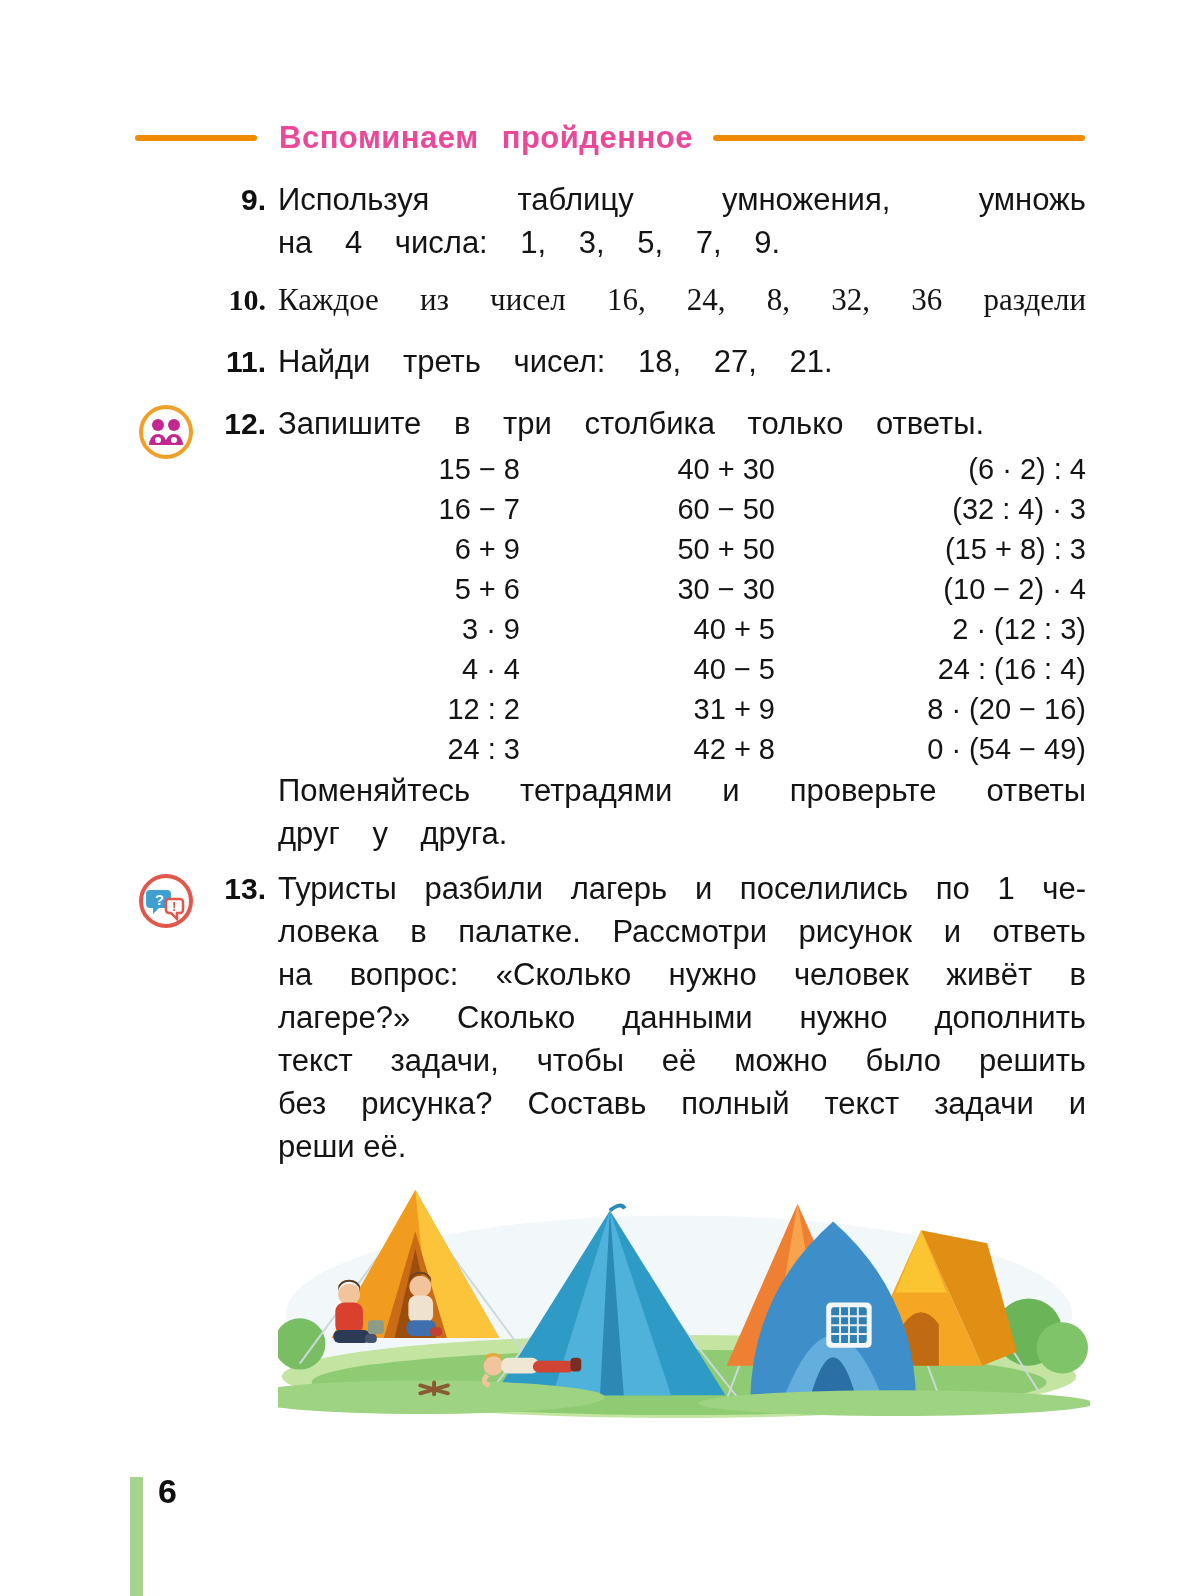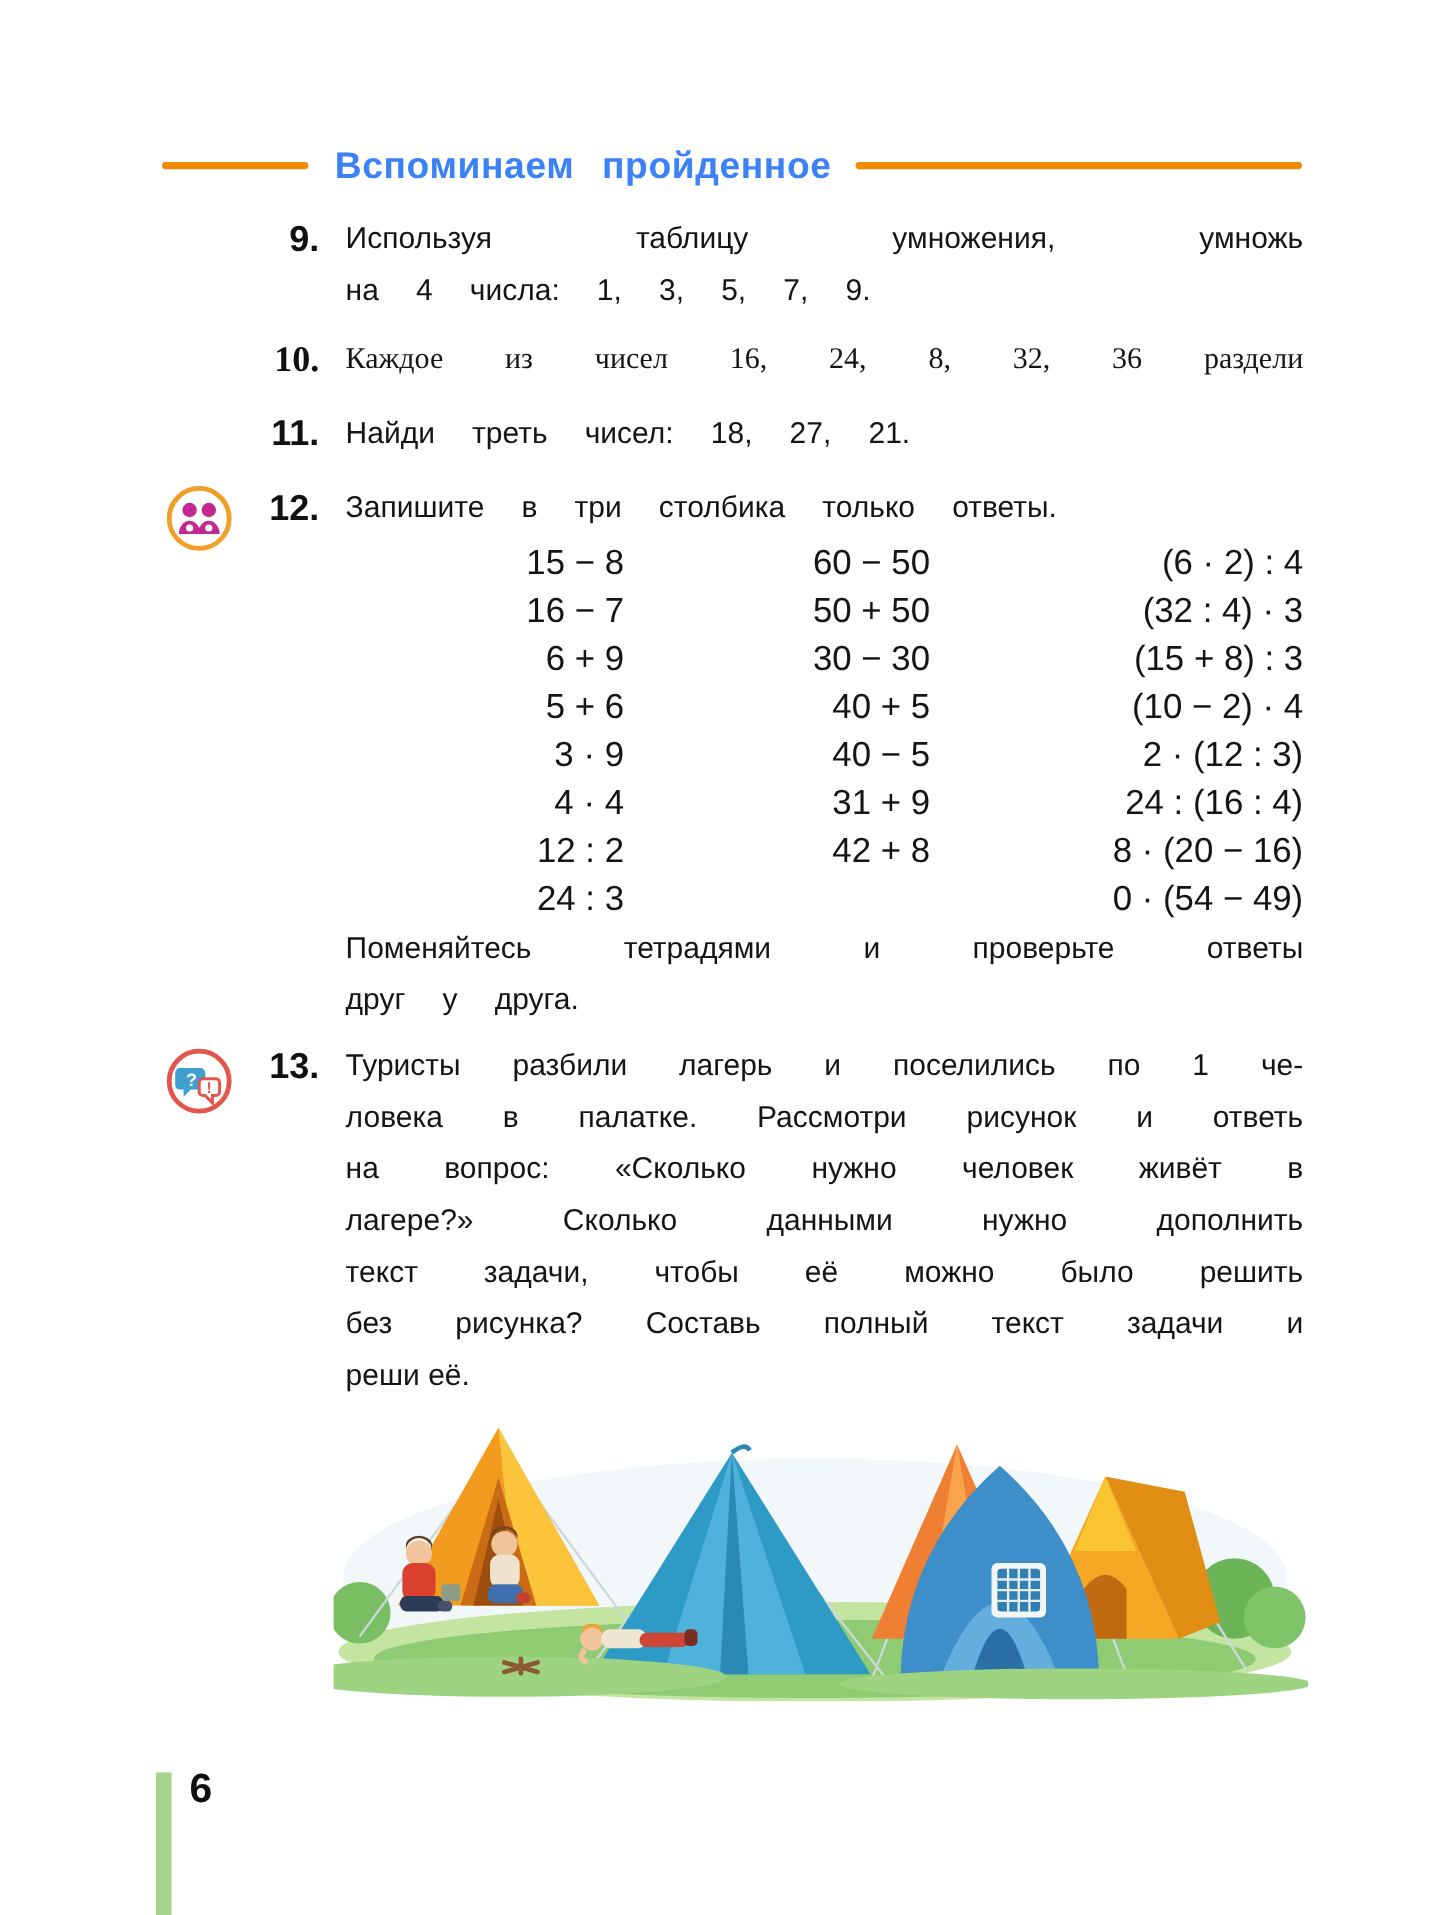--- a/index.html
+++ b/index.html
@@ -9,30 +9,30 @@
     background:#ffffff; overflow:hidden;
     font-family:"Liberation Sans", sans-serif; color:#141414;
   }
   
   .header { position:absolute; top:120px; left:135px; right:115px; display:flex; align-items:center; }
   .hline { height:6px; background:#F08A00; border-radius:3px; flex:none; }
   .hline.left { width:122px; }
   .hline.right { flex:1; width:auto; }
   .htitle {
     flex:none; margin:0 20px 0 22px; font-size:31px; font-weight:bold;
-    color:#3b82f6; word-spacing:14px; letter-spacing:.5px; white-space:nowrap;
+    color:#ec4899; word-spacing:14px; letter-spacing:.5px; white-space:nowrap;
   }
   
   .content { position:absolute; left:278px; top:160px; width:808px; }
   .problem { position:relative; }
   .pnum {
     position:absolute; left:-72px; top:0; width:60px; text-align:right;
     font-weight:bold; font-size:30px; line-height:43px; color:#101010;
   }
-  .line { font-size:25px; line-height:43px; text-align:justify;margin-left:10px; }
+  .line { font-size:31px; line-height:43px; text-align:justify; }
   .line.just { text-align-last:justify; }
   .line.sp { word-spacing:24px; }
   .mt1 { margin-top:18px; }
   .mt2 { margin-top:14px;font-family:Liberation Serif, serif; }
   .mt3 { margin-top:19px; }
   .mt4 { margin-top:19px; }
   .mt5 { margin-top:12px; }
   
   .cols { display:flex; margin-top:4px; }
   .col { display:block; }
@@ -100,20 +100,21 @@
           <span class="cell">15 − 8</span>
           <span class="cell">16 − 7</span>
           <span class="cell">6 + 9</span>
           <span class="cell">5 + 6</span>
           <span class="cell">3 · 9</span>
           <span class="cell">4 · 4</span>
           <span class="cell">12 : 2</span>
           <span class="cell">24 : 3</span>
         </div>
         <div class="col c2">
+          <span class="cell">40 + 30</span>
           <span class="cell">60 − 50</span>
           <span class="cell">50 + 50</span>
           <span class="cell">30 − 30</span>
           <span class="cell">40 + 5</span>
           <span class="cell">40 − 5</span>
           <span class="cell">31 + 9</span>
           <span class="cell">42 + 8</span>
         </div>
         <div class="col c3">
           <span class="cell">(6 · 2) : 4</span>

